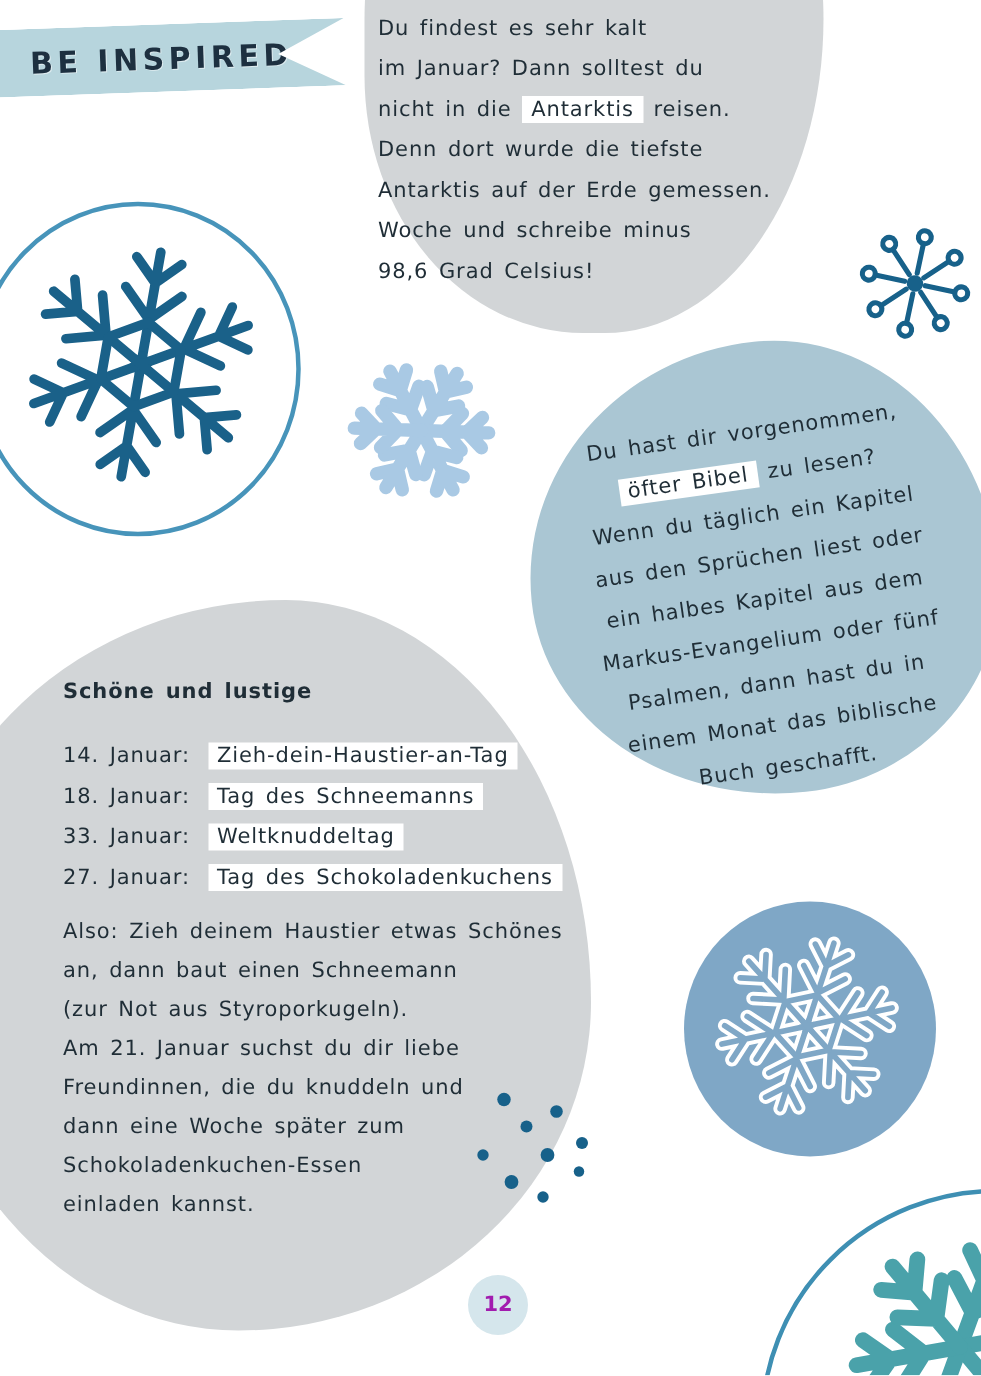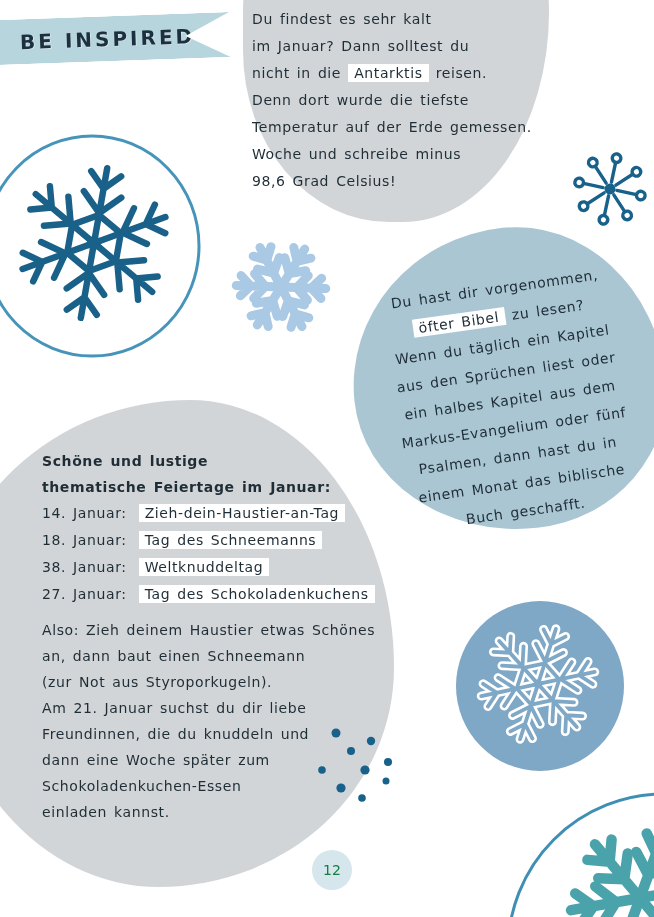--- a/index.html
+++ b/index.html
@@ -41,30 +41,30 @@
   #deco{position:absolute; left:0; top:0; z-index:2; pointer-events:none;}
   
   .txt{
     position:absolute; z-index:3; color:#1f2d36;
     font-size:14px; letter-spacing:.6px; word-spacing:2px; white-space:nowrap;
   }
   #antarktis-text{left:252px; top:6px; width:296px; text-align:left; line-height:27px;}
   #bibel-text{left:362px; top:274px; width:296px; text-align:center; line-height:28px; transform:rotate(-8deg);}
   #feiertage-text{left:42px; top:448px;}
   #feiertage-text .intro{line-height:26px;font-weight:bold;}
-  #feiertage-text .holidays{line-height:27px;}
+  #feiertage-text .holidays{margin-top:17px; line-height:27px;}
   #feiertage-text .outro{margin-top:9px; line-height:26px;}
   .hl{background:#ffffff; padding:1px 6px;}
   .holiday-name{margin-left:5px;}
   
   #page-badge{
     position:absolute; left:312px; top:850px; width:40px; height:40px;
     border-radius:50%; background:#d5e6ec; z-index:3;
     display:flex; align-items:center; justify-content:center;
-    font-size:14px; color:#15803d;
+    font-size:14px; color:#a21caf;font-weight:bold;
   }
 </style>
 </head>
 <body>
 
 <div id="page">
 
   <div id="blob-top" class="blob"></div>
   <div id="blob-bibel" class="blob"></div>
   <div id="blob-feiertage" class="blob"></div>
@@ -157,21 +157,21 @@
 
   <div id="antarktis-text" class="txt">
     <div class="line">Du findest es sehr kalt</div>
     <div class="line">im Januar? Dann solltest du</div>
     <div class="line">
       <span>nicht in die</span>
       <span class="hl">Antarktis</span>
       <span>reisen.</span>
     </div>
     <div class="line">Denn dort wurde die tiefste</div>
-    <div class="line">Temperatur auf der Erde gemessen.</div>
+    <div class="line">Antarktis auf der Erde gemessen.</div>
     <div class="line">Woche und schreibe minus</div>
     <div class="line">98,6 Grad Celsius!</div>
   </div>
 
   <div id="bibel-text" class="txt">
     <div class="line">Du hast dir vorgenommen,</div>
     <div class="line">
       <span class="hl">öfter Bibel</span>
       <span>zu lesen?</span>
     </div>
@@ -180,33 +180,32 @@
     <div class="line">ein halbes Kapitel aus dem</div>
     <div class="line">Markus-Evangelium oder fünf</div>
     <div class="line">Psalmen, dann hast du in</div>
     <div class="line">einem Monat das biblische</div>
     <div class="line">Buch geschafft.</div>
   </div>
 
   <div id="feiertage-text" class="txt">
     <div class="intro">
       <div class="line">Schöne und lustige</div>
-      <div class="line">thematische Feiertage im Januar:</div>
     </div>
     <div class="holidays">
       <div class="line">
         <span>14. Januar:</span>
         <span class="hl holiday-name">Zieh-dein-Haustier-an-Tag</span>
       </div>
       <div class="line">
         <span>18. Januar:</span>
         <span class="hl holiday-name">Tag des Schneemanns</span>
       </div>
       <div class="line">
-        <span>38. Januar:</span>
+        <span>33. Januar:</span>
         <span class="hl holiday-name">Weltknuddeltag</span>
       </div>
       <div class="line">
         <span>27. Januar:</span>
         <span class="hl holiday-name">Tag des Schokoladenkuchens</span>
       </div>
     </div>
     <div class="outro">
       <div class="line">Also: Zieh deinem Haustier etwas Schönes</div>
       <div class="line">an, dann baut einen Schneemann</div>

